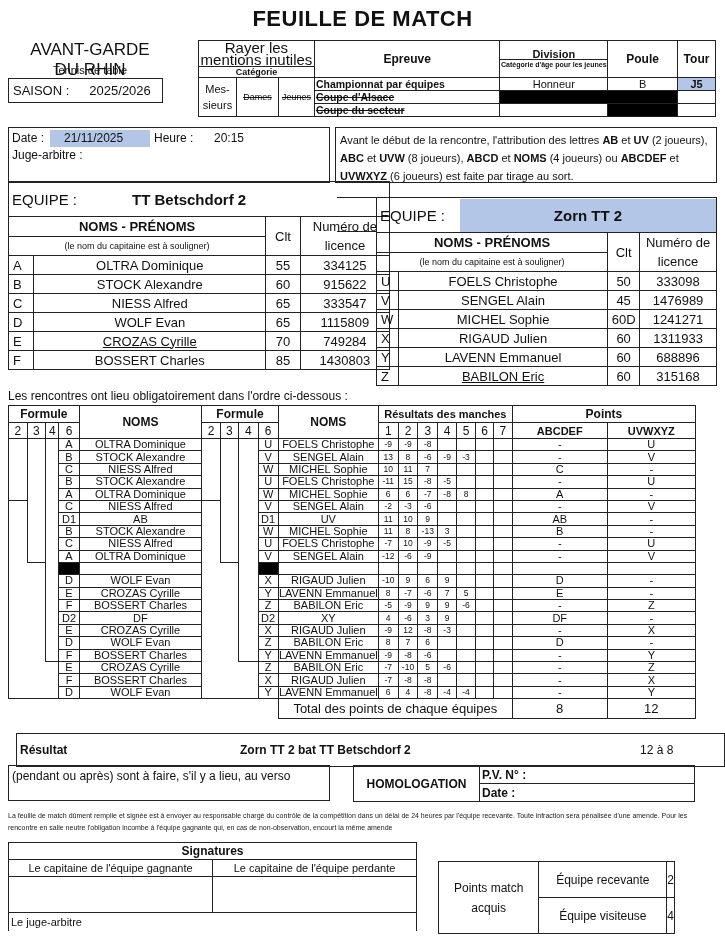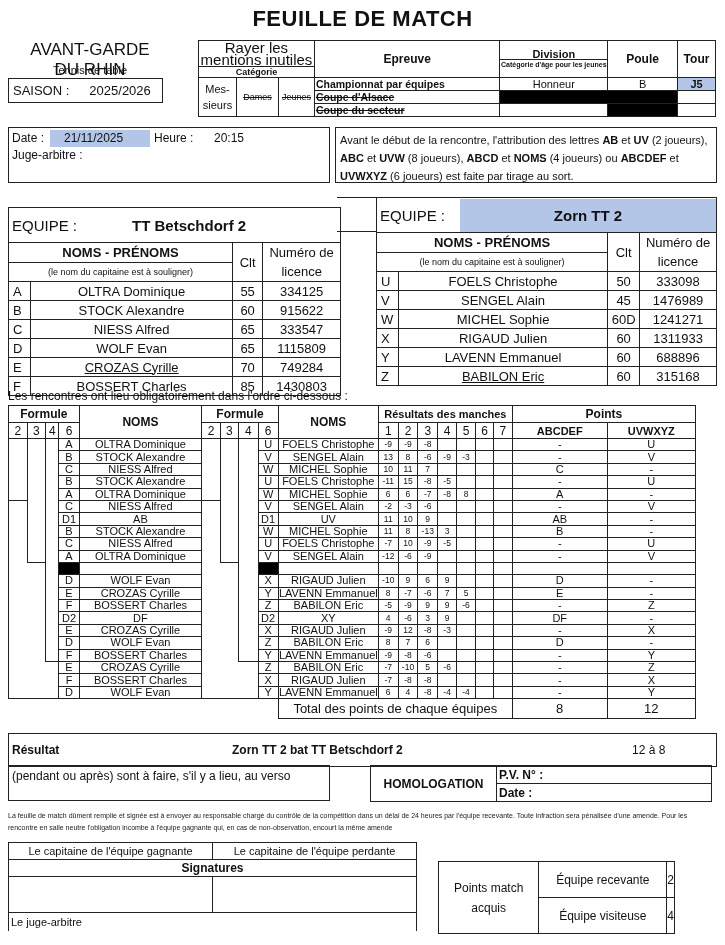--- a/index.html
+++ b/index.html
@@ -18,21 +18,21 @@
 .blk{background:#000}
 .blue{background:#b4c6e7}
 .info{left:8px;top:127px;width:322px;height:56px;border:1px solid #222;font-size:12px;padding:2px 3px;line-height:17px}
 .info .row{display:flex}
 .note{left:335px;top:127px;width:382px;height:56px;border:1px solid #222;font-size:11px;padding:3px 4px;line-height:18px}
 .team{font-size:13px}
 .team td{height:19px}
 .sec-title{left:8px;top:389px;font-size:12px}
 .matches td{font-size:11px;height:12.4px;line-height:11px}
 .matches .small{font-size:8.5px}
-.res{left:8px;top:733px;width:709px;height:34px;border:1px solid #222;font-size:12px;font-weight:bold;display:flex;align-items:center;padding:8px 3px}
+.res{left:16px;top:733px;width:709px;height:34px;border:1px solid #222;font-size:12px;font-weight:bold;display:flex;align-items:center;padding:8px 3px}
 .reserve{left:8px;top:765px;width:322px;height:36px;border:1px solid #222;font-size:12px;padding:2px 3px;line-height:17px}
 .legal{left:8px;top:810px;width:709px;font-size:7px;line-height:12px;color:#222}
 </style>
 </head>
 <body>
 
 <div class="abs title">FEUILLE DE MATCH</div>
 <div class="abs club">AVANT-GARDE DU RHIN</div>
 <div class="abs sport">Tennis de table</div>
 <div class="abs season">
@@ -95,21 +95,21 @@
     <span>20:15</span>
   </div>
   <div class="row">
       <span>Juge-arbitre :</span>
     </div>
 </div>
 <div class="abs note">
   <span>Avant le début de la rencontre, l'attribution des lettres </span><b>AB</b><span> et </span><b>UV</b><span> (2 joueurs), </span><b>ABC</b><span> et </span><b>UVW</b><span> (8 joueurs), </span><b>ABCD</b><span> et </span><b>NOMS</b><span> (4 joueurs) ou </span><b>ABCDEF</b><span> et </span><b>UVWXYZ</b><span> (6 joueurs) est faite par tirage au sort.</span>
 </div>
 
-<table class="abs team" style="left:8px;top:207px;width:333px">
+<table class="abs team" style="left:8px;top:181px;width:382px">
   <colgroup>
       <col style="width:22px">
       <col style="width:200px">
       <col style="width:30px">
       <col style="width:77px">
     </colgroup>
   <tbody>
       <tr style="height:35px">
     <td colspan="4" style="text-align:left;font-size:15px;padding-left:3px">
       <span style="display:inline-block;width:120px">EQUIPE :</span><b>TT Betschdorf 2</b>
@@ -738,47 +738,47 @@
 <div class="abs res">
   <span style="width:220px">Résultat</span>
   <span style="width:400px">Zorn TT 2 bat TT Betschdorf 2</span>
   <span style="font-weight:normal">12 à 8</span>
 </div>
 
 <div class="abs reserve">
   <div>(pendant ou après) sont à faire, s'il y a lieu, au verso</div>
 </div>
 
-<table class="abs" style="left:370px;top:765px;width:342px;height:37px">
+<table class="abs" style="left:353px;top:765px;width:342px;height:37px">
   <colgroup>
       <col style="width:126px">
       <col>
     </colgroup>
   <tbody>
       <tr style="height:18px">
     <td rowspan="2" class="b" style="font-size:12px">HOMOLOGATION</td>
     <td class="b" style="text-align:left;padding-left:2px;font-size:12px">P.V. N° :</td>
   </tr>
   <tr style="height:18px">
     <td class="b" style="text-align:left;padding-left:2px;font-size:12px">Date :</td>
   </tr>
 </tbody>
   </table>
 
 <div class="abs legal">La feuille de match dûment remplie et signée est à envoyer au responsable chargé du contrôle de la compétition dans un délai de 24 heures par l'équipe recevante. Toute infraction sera pénalisée d'une amende. Pour les rencontre en salle neutre l'obligation incombe à l'équipe gagnante qui, en cas de non-observation, encourt la même amende</div>
 
 <table class="abs" style="left:8px;top:842px;width:409px">
   <tbody>
       <tr style="height:17px">
+        <td colspan="2" class="b" style="font-size:12px">Signatures</td>
+      </tr>
+  <tr style="height:17px">
     <td style="font-size:11px;width:50%">Le capitaine de l'équipe gagnante</td>
     <td style="font-size:11px">Le capitaine de l'équipe perdante</td>
   </tr>
-  <tr style="height:17px">
-        <td colspan="2" class="b" style="font-size:12px">Signatures</td>
-      </tr>
   <tr style="height:36px">
     <td></td>
     <td></td>
   </tr>
   <tr style="height:18px">
         <td colspan="2" style="text-align:left;font-size:11px;padding-left:2px;border-bottom:none">Le juge-arbitre</td>
       </tr>
 </tbody>
   </table>
 

